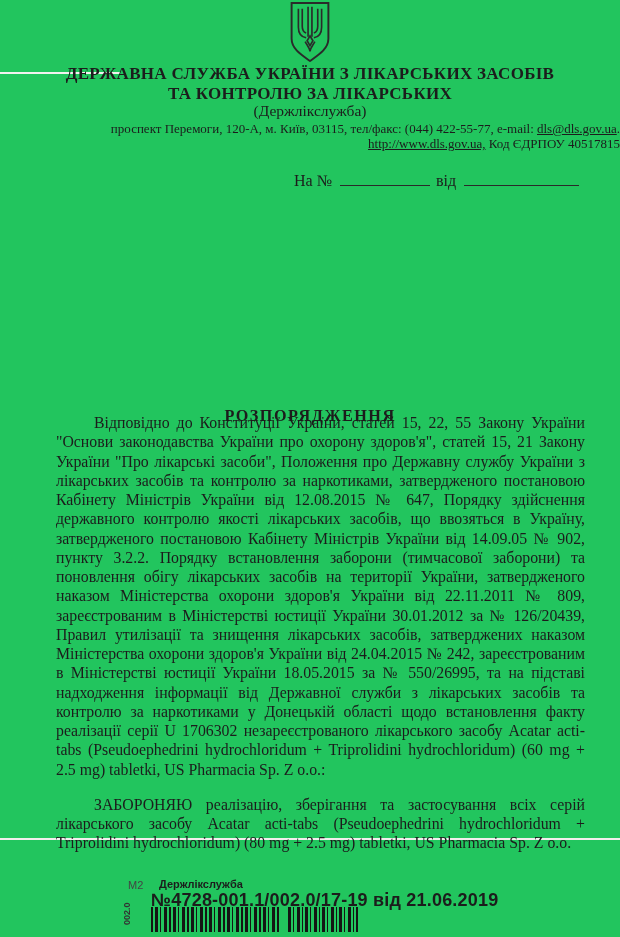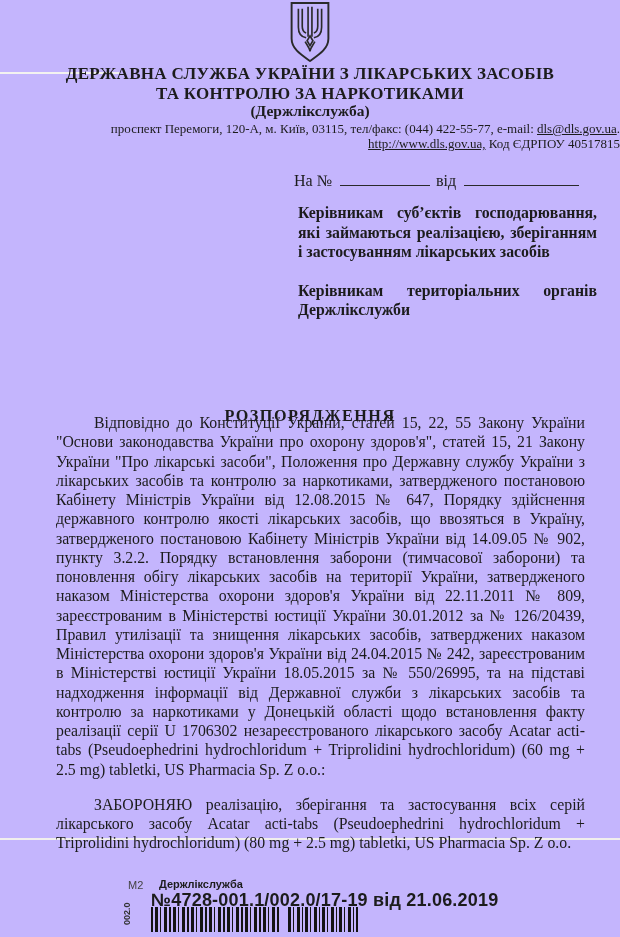--- a/index.html
+++ b/index.html
@@ -1,39 +1,39 @@
 <!DOCTYPE html>
 <html><head>
 <meta charset="utf-8">
 <style>
   html,body{margin:0;padding:0;}
   body{background:#e8e8e8;}
   .page{
     position:relative;
     width:620px;height:937px;
     margin:0 auto;
-    background:#c4b5fd;
+    background:#22c55e;
     overflow:hidden;
     font-family:"Liberation Serif", serif;
     color:#1c1c1c;
   }
   
   .scan-smudge{position:absolute;left:0;top:838px;width:100%;height:2px;background:#f1efed;}
   .scan-smudge2{position:absolute;left:0;top:72px;width:120px;height:2px;background:#f3f2f0;}
 
   .emblem{position:absolute;left:287px;top:2px;width:46px;height:60px;}
 
   .org-name{
     position:absolute;left:0;top:64px;width:620px;
     text-align:center;font-weight:bold;font-size:17px;line-height:19.5px;
     letter-spacing:.3px;
   }
   .org-short{
     position:absolute;left:0;top:102px;width:620px;
-    text-align:center;font-weight:bold;font-size:15.5px;
+    text-align:center;font-weight:normal;font-size:15.5px;
   }
   .address{
     position:absolute;left:0;top:121px;width:620px;
     text-align:right;font-size:13px;line-height:15.2px;
   }
   .address .lnk{text-decoration:underline;}
 
   .ref-line{
     position:absolute;left:294px;top:171px;
     font-size:16px;white-space:nowrap;
@@ -121,38 +121,34 @@
       <path d="M35 7 V26 C35 33 32 36 27 37"></path>
       <path d="M31 7 V25 C31 29 30 31 27 32"></path>
       <path d="M21 5 V36 M25 5 V36"></path>
       <path d="M23 35 L20 40 L23 45 L26 40 Z"></path>
       <path d="M18 41 C20 45 22 46 23 51 C24 46 26 45 28 41"></path>
     </svg>
   </div>
 
   <div class="org-name">
     <div>ДЕРЖАВНА СЛУЖБА УКРАЇНИ З ЛІКАРСЬКИХ ЗАСОБІВ</div>
-    <div>ТА КОНТРОЛЮ ЗА НАРКОТИКАМИ</div>
+    <div>ТА КОНТРОЛЮ ЗА ЛІКАРСЬКИХ</div>
   </div>
 
   <div class="org-short">(Держлікслужба)</div>
 
   <div class="address">
     <div><span>проспект Перемоги, 120-А, м. Київ, 03115, тел/факс: (044) 422-55-77, e-mail: </span><span class="lnk">dls@dls.gov.ua</span><span>.</span></div>
     <div><span class="lnk">http://www.dls.gov.ua,</span><span> Код ЄДРПОУ 40517815</span></div>
   </div>
 
   <div class="ref-line">
     <span>На №</span><span class="blank b1"></span><span>від</span><span class="blank b2"></span>
   </div>
 
-  <div class="recipients">
-    <p>Керівникам суб’єктів господарювання, які займаються реалізацією, зберіганням і застосуванням лікарських засобів</p>
-    <p>Керівникам територіальних органів Держлікслужби</p>
-  </div>
 
   <div class="doc-title">РОЗПОРЯДЖЕННЯ</div>
 
   <div class="body-text">
     <p>Відповідно до Конституції України, статей 15, 22, 55 Закону України "Основи законодавства України про охорону здоров'я", статей 15, 21 Закону України "Про лікарські засоби", Положення про Державну службу України з лікарських засобів та контролю за наркотиками, затвердженого постановою Кабінету Міністрів України від 12.08.2015 № 647, Порядку здійснення державного контролю якості лікарських засобів, що ввозяться в Україну, затвердженого постановою Кабінету Міністрів України від 14.09.05 № 902, пункту 3.2.2. Порядку встановлення заборони (тимчасової заборони) та поновлення обігу лікарських засобів на території України, затвердженого наказом Міністерства охорони здоров'я України від 22.11.2011 № 809, зареєстрованим в Міністерстві юстиції України 30.01.2012 за № 126/20439, Правил утилізації та знищення лікарських засобів, затверджених наказом Міністерства охорони здоров'я України від 24.04.2015 № 242, зареєстрованим в Міністерстві юстиції України 18.05.2015 за № 550/26995, та на підставі надходження інформації від Державної служби з лікарських засобів та контролю за наркотиками у Донецькій області щодо встановлення факту реалізації серії U 1706302 незареєстрованого лікарського засобу Acatar acti-tabs (Pseudoephedrini hydrochloridum + Triprolidini hydrochloridum) (60 mg + 2.5 mg) tabletki, US Pharmacia Sp. Z o.o.:</p>
     <p>ЗАБОРОНЯЮ реалізацію, зберігання та застосування всіх серій лікарського засобу Acatar acti-tabs (Pseudoephedrini hydrochloridum + Triprolidini hydrochloridum) (80 mg + 2.5 mg) tabletki, US Pharmacia Sp. Z o.o.</p>
   </div>
 
   <div class="footer">
     <div class="f-m2">М2</div>

